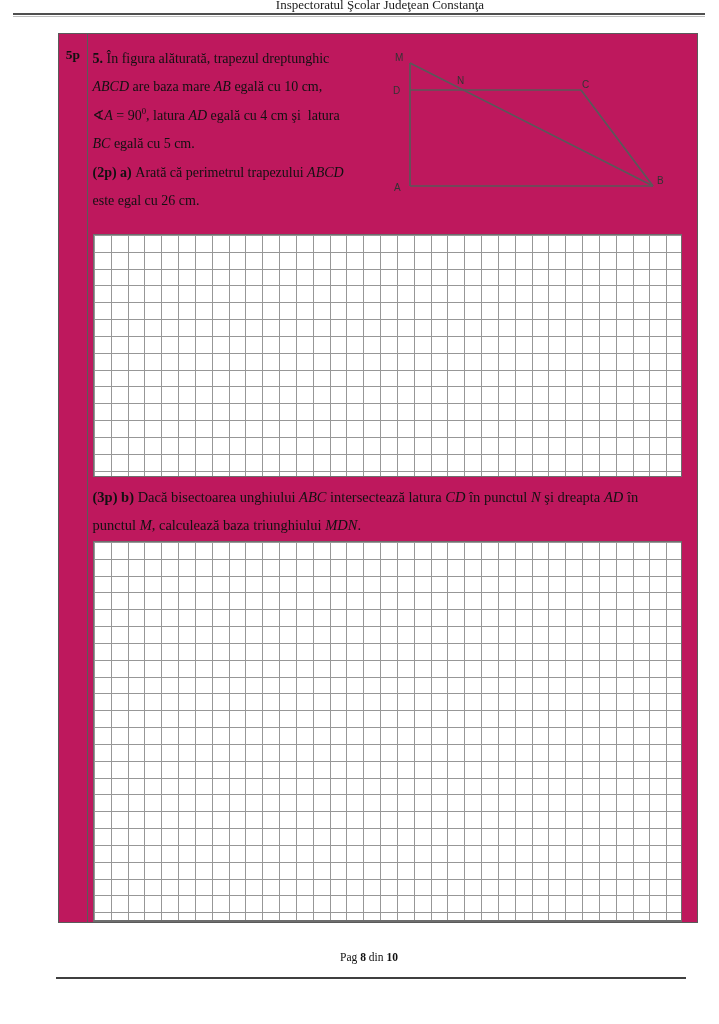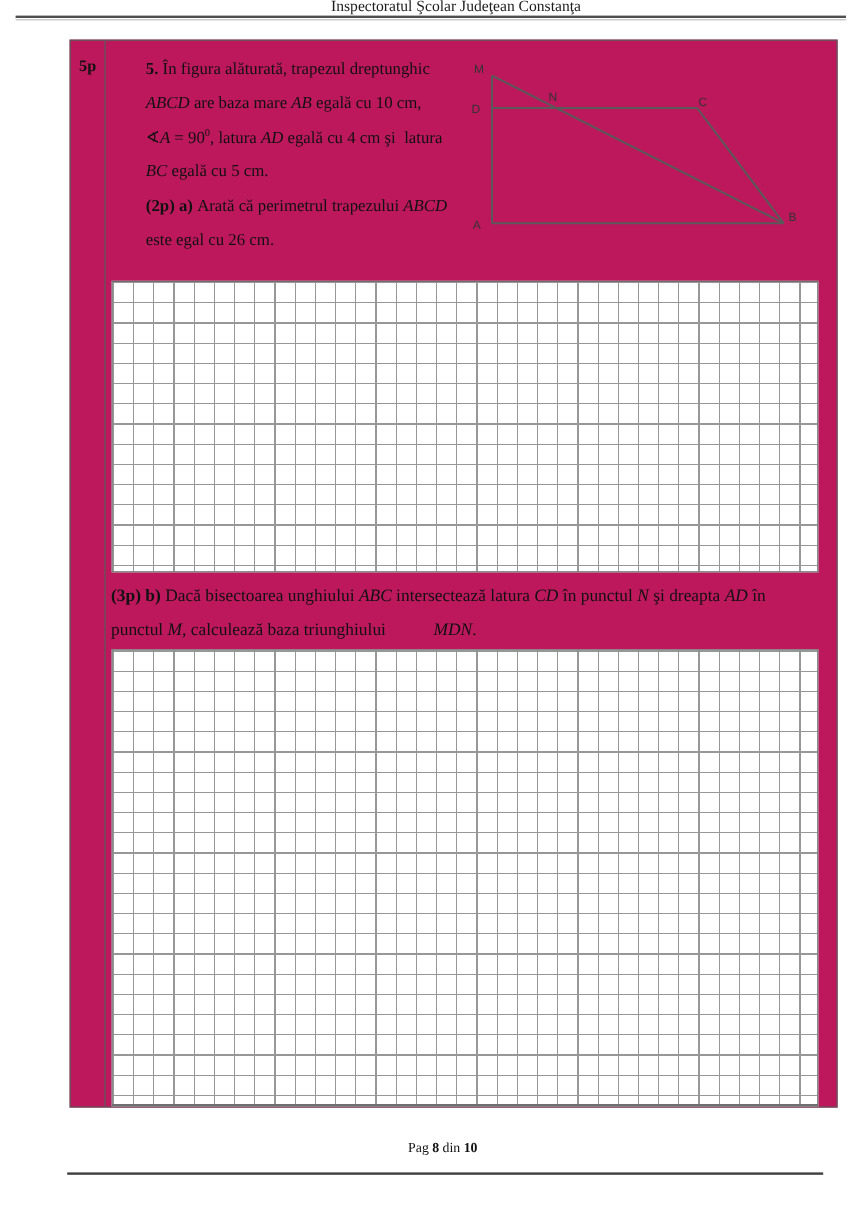--- a/index.html
+++ b/index.html
@@ -43,21 +43,21 @@
     font-weight: 700; font-size: 13.5px;
   }
   .box-content {
     position: absolute; left: 30.5px; top: 0; right: 0; bottom: 0;
   }
 
   
   .tline { white-space: pre-wrap; }
   .statement {
     position: absolute; left: 3px; top: 11px; width: 300px;
-    font-size: 14px; line-height: 28.4px; margin-left: 29px;
+    font-size: 14px; line-height: 28.4px;
   }
   .part-b {
     position: absolute; left: 3px; top: 449px; width: 600px;
     font-size: 14.5px; line-height: 28.4px;
   }
   sup { font-size: 0.62em; line-height: 0; vertical-align: super; }
 
   
   .figure {
     position: absolute; left: 296px; top: 9px;
@@ -134,21 +134,21 @@
         <text x="7" y="51">D</text>
         <text x="196" y="45">C</text>
         <text x="8" y="148">A</text>
         <text x="271" y="141">B</text>
       </svg>
 
       <div class="grid grid-a"></div>
 
       <div class="part-b">
         <div class="tline"><span style="font-weight: 700;">(3p) b) </span><span>Dacă bisectoarea unghiului </span><span style="font-style: italic;">ABC</span><span> intersectează latura </span><span style="font-style: italic;">CD</span><span> în punctul </span><span style="font-style: italic;">N</span><span> şi dreapta </span><span style="font-style: italic;">AD</span><span> în</span></div>
-        <div class="tline"><span>punctul </span><span style="font-style: italic;">M</span><span>, calculează baza triunghiului </span><span style="font-style: italic; margin-left: 36px;">MDN</span><span>.</span></div>
+        <div class="tline"><span>punctul </span><span style="font-style: italic;">M</span><span>, calculează baza triunghiului </span><span style="font-style: italic;">MDN</span><span>.</span></div>
       </div>
 
       <div class="grid grid-b"></div>
 
     </div>
   </div>
 
   <div class="footer-rule"></div>
   <div class="footer-page"><span>Pag </span><span style="font-weight: 700;">8</span><span> din </span><span style="font-weight: 700;">10</span></div>
 

